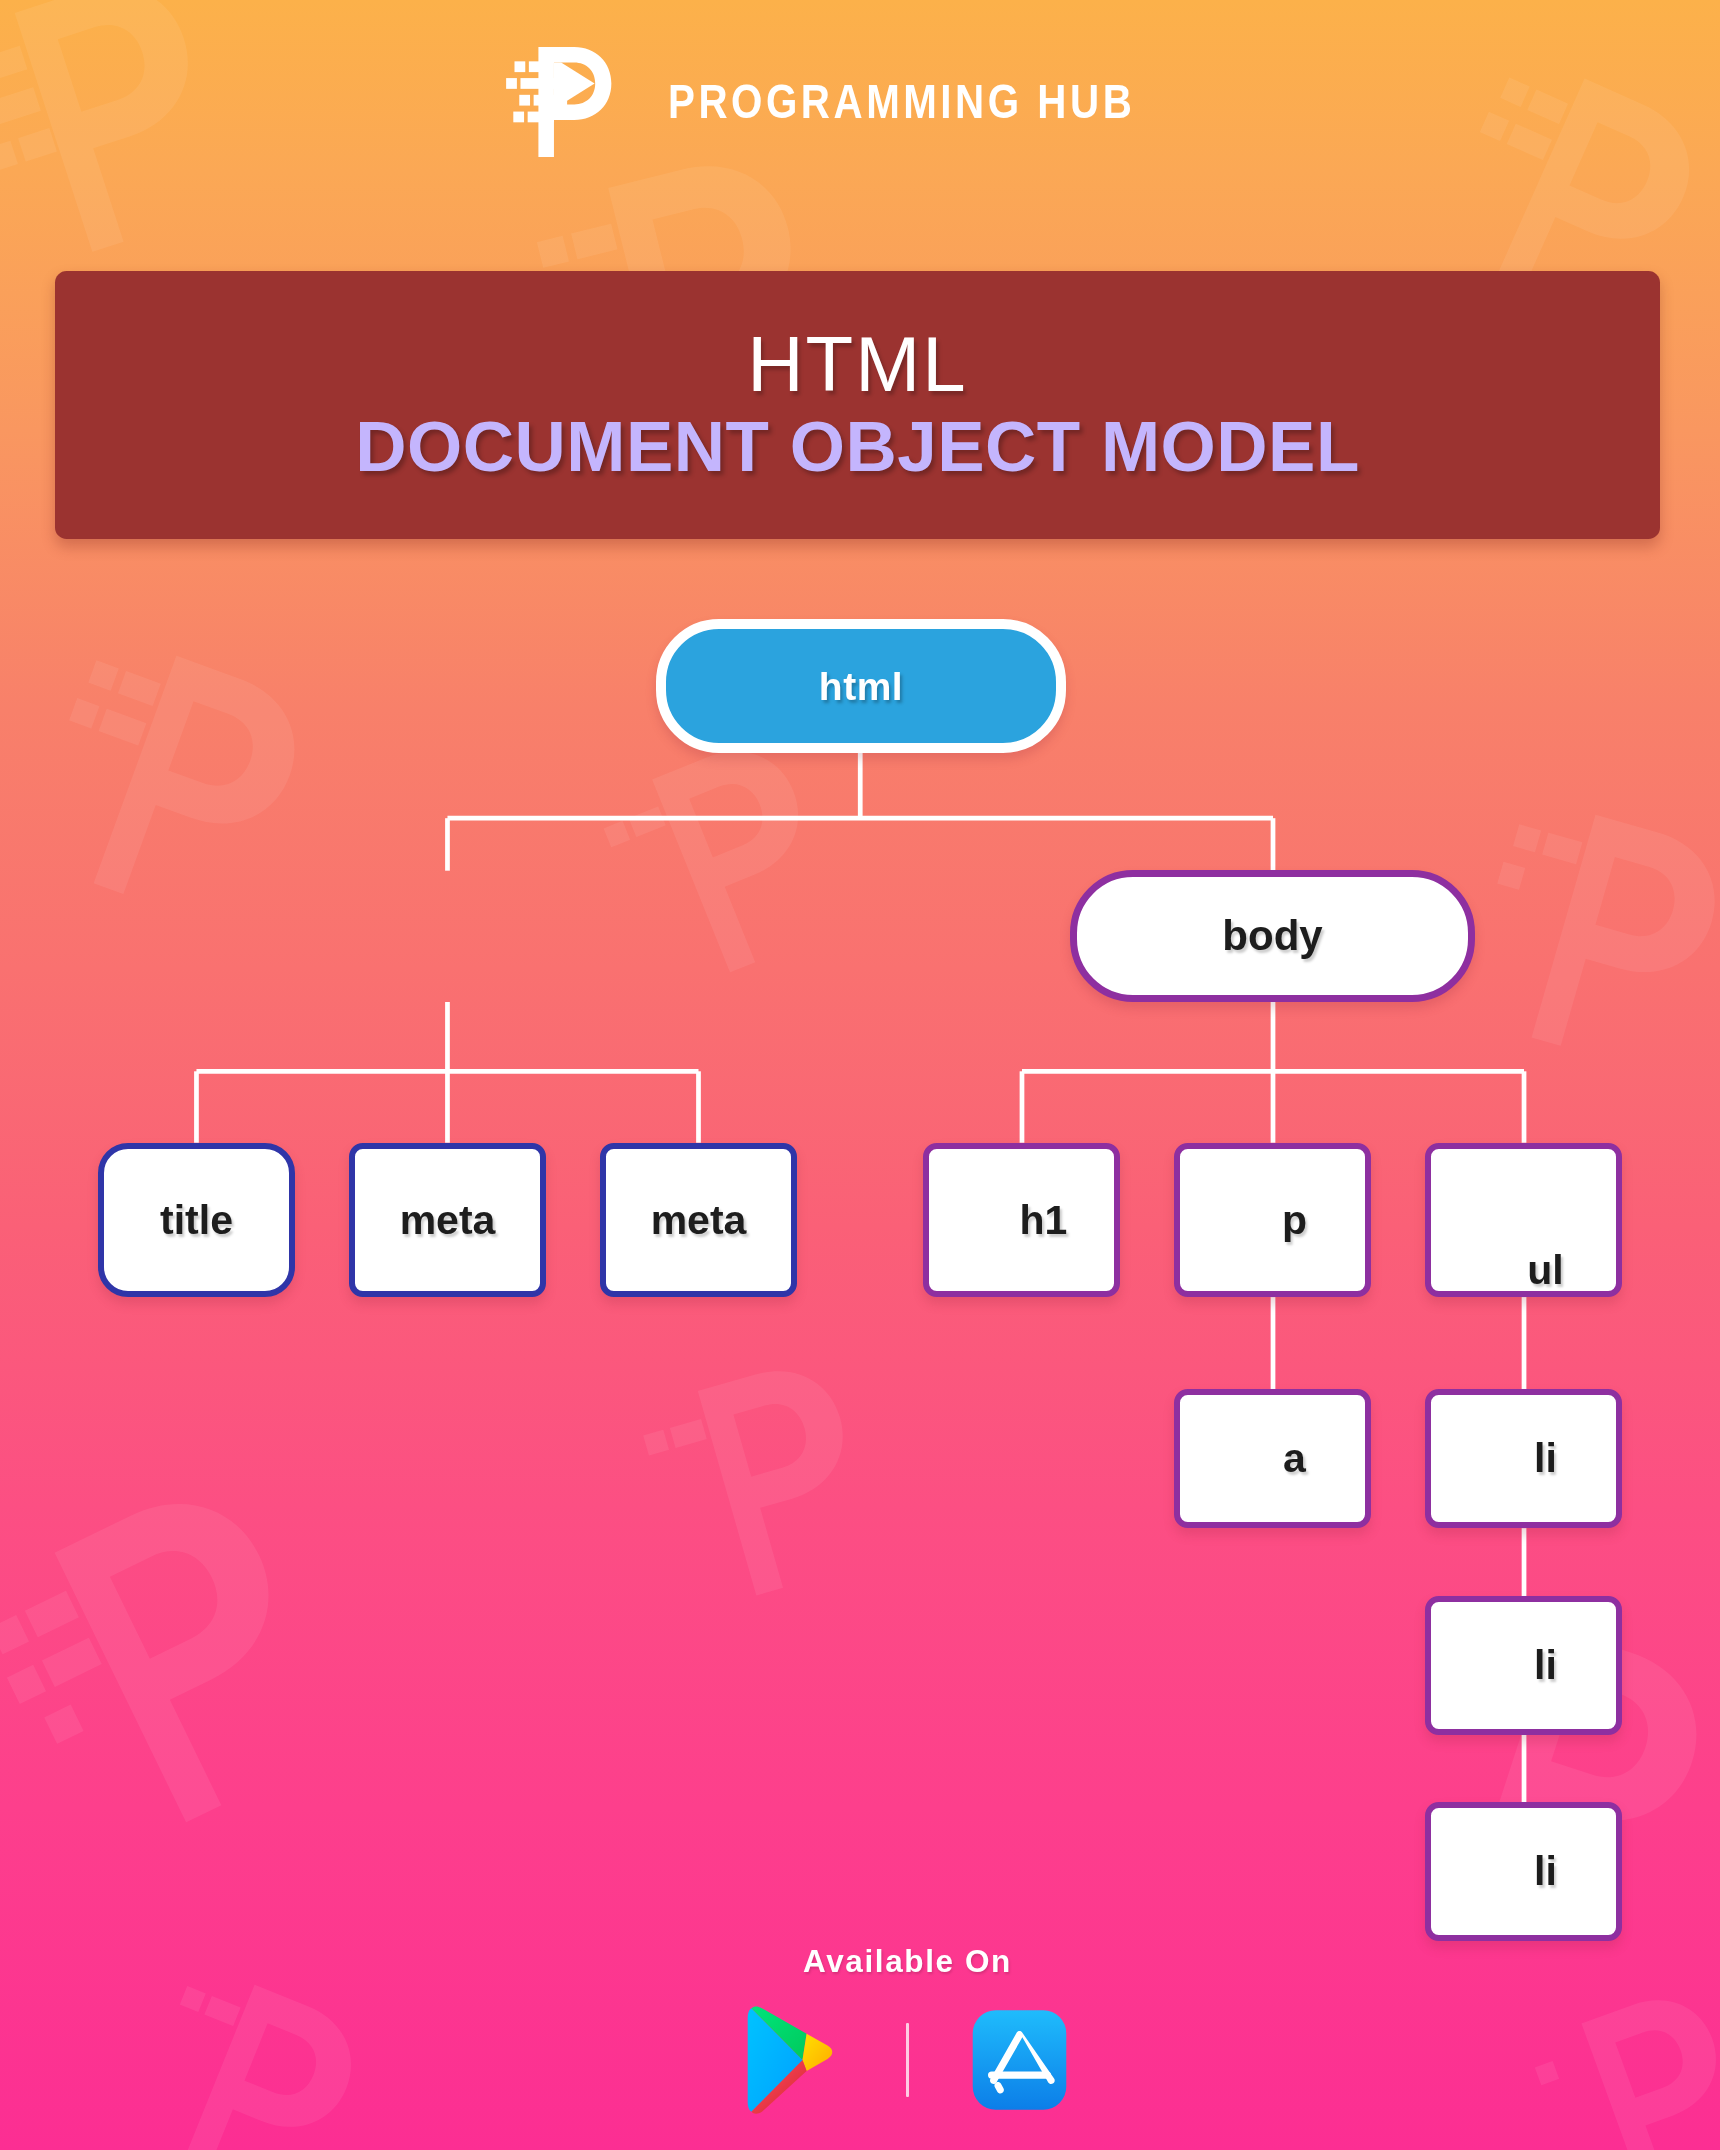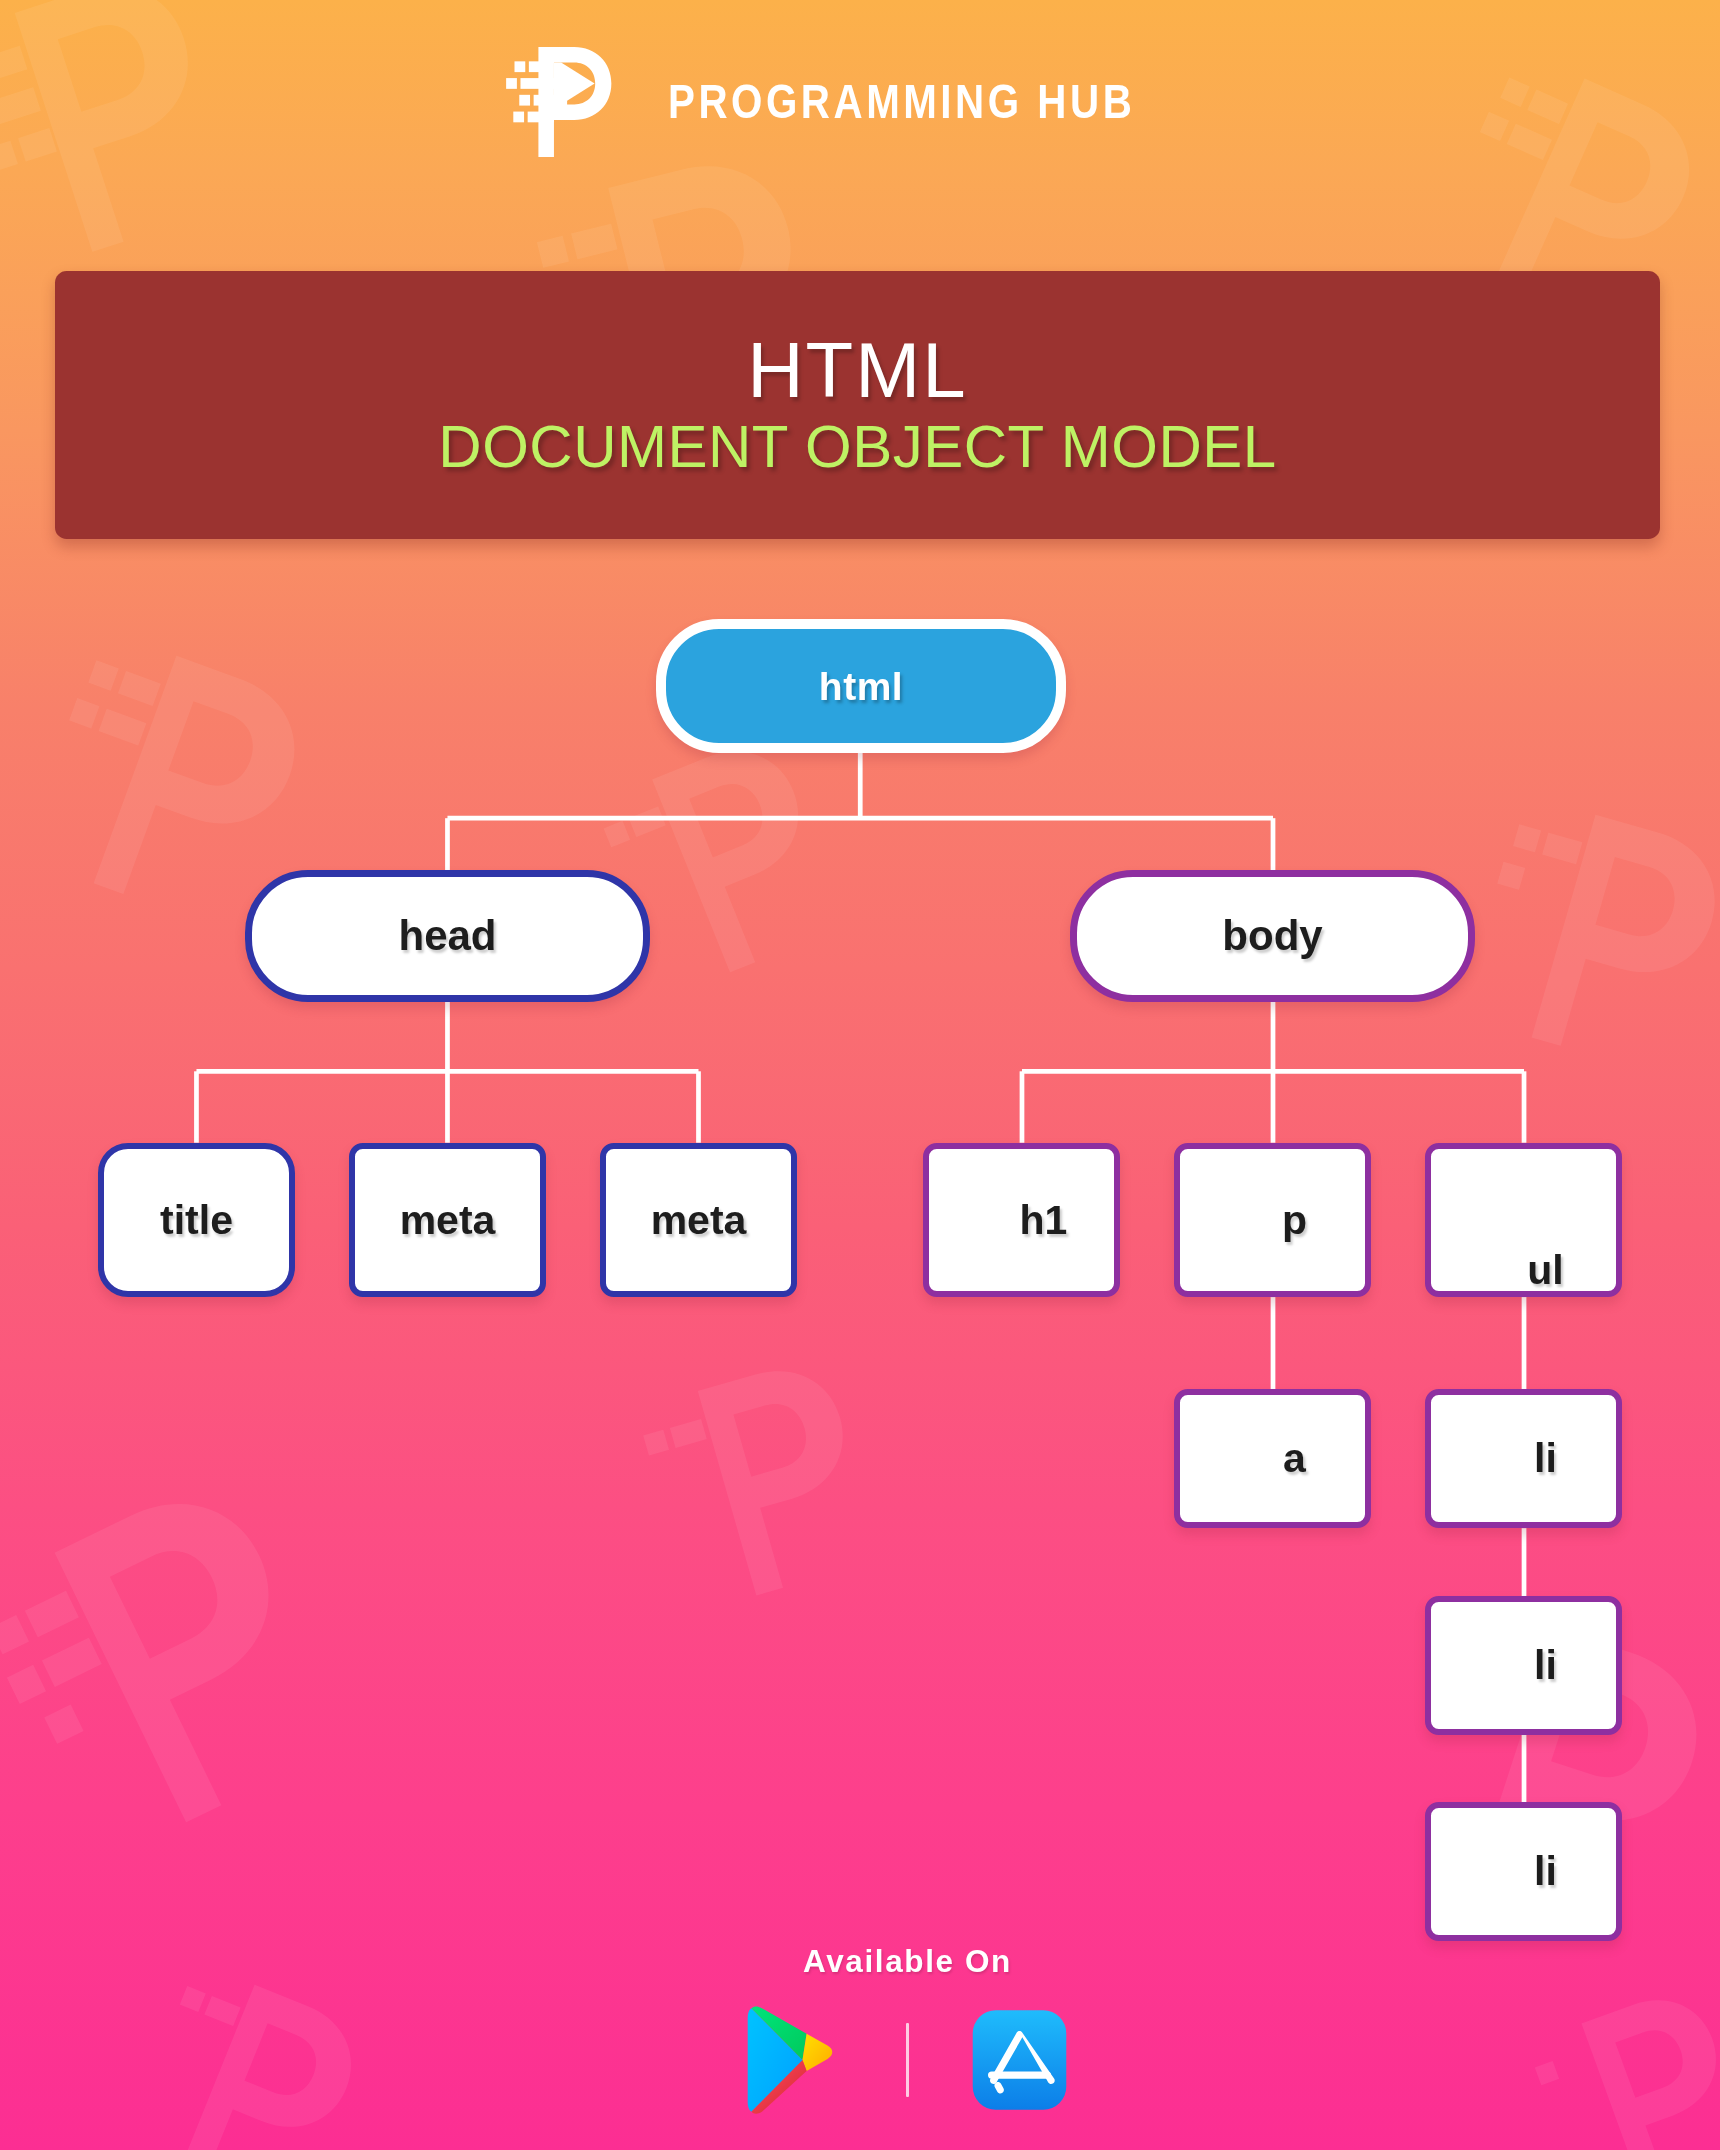--- a/index.html
+++ b/index.html
@@ -59,23 +59,23 @@
   }
   #title-line1{
     color:#ffffff;
     font-size:78px;
     font-weight:normal;
     letter-spacing:2.1px;
     line-height:1.05;
     text-shadow:2.6px 3.7px 3.7px rgba(0,0,0,.22);
   }
   #title-line2{
-    color:#bef264;
-    font-size:60px;
-    font-weight:normal;
+    color:#c4b5fd;
+    font-size:71px;
+    font-weight:bold;
     letter-spacing:0.5px;
     line-height:1.08;
     margin-top:3.2px;
     text-shadow:3.2px 4.2px 4.2px rgba(0,0,0,.25);
   }
 
   
   #tree{position:absolute;left:0;top:0;width:1721px;height:2151px;}
   #connectors{position:absolute;left:0;top:0;}
 
@@ -283,23 +283,20 @@
         <line x1="2902" y1="2910" x2="2902" y2="3044"></line>
 
         <line x1="2902" y1="3300" x2="2902" y2="3436"></line>
       </g>
     </svg>
 
     <div class="node" id="node-html" style="left:656px;top:619px;width:410px;height:134px;">
       <span>html</span>
     </div>
 
-    <div class="node pill" id="node-head" style="left:245px;top:870px;width:405px;height:132px;">
-      <span>head</span>
-    </div>
     <div class="node pill" id="node-body" style="left:1070px;top:870px;width:405px;height:132px;">
       <span>body</span>
     </div>
 
     <div class="node leaf b-navy" style="left:98px;top:1143px;width:197px;height:154px;border-radius:30px;">
       <span>title</span>
     </div>
     <div class="node leaf b-navy" style="left:349px;top:1143px;width:197px;height:154px;">
       <span>meta</span>
     </div>

